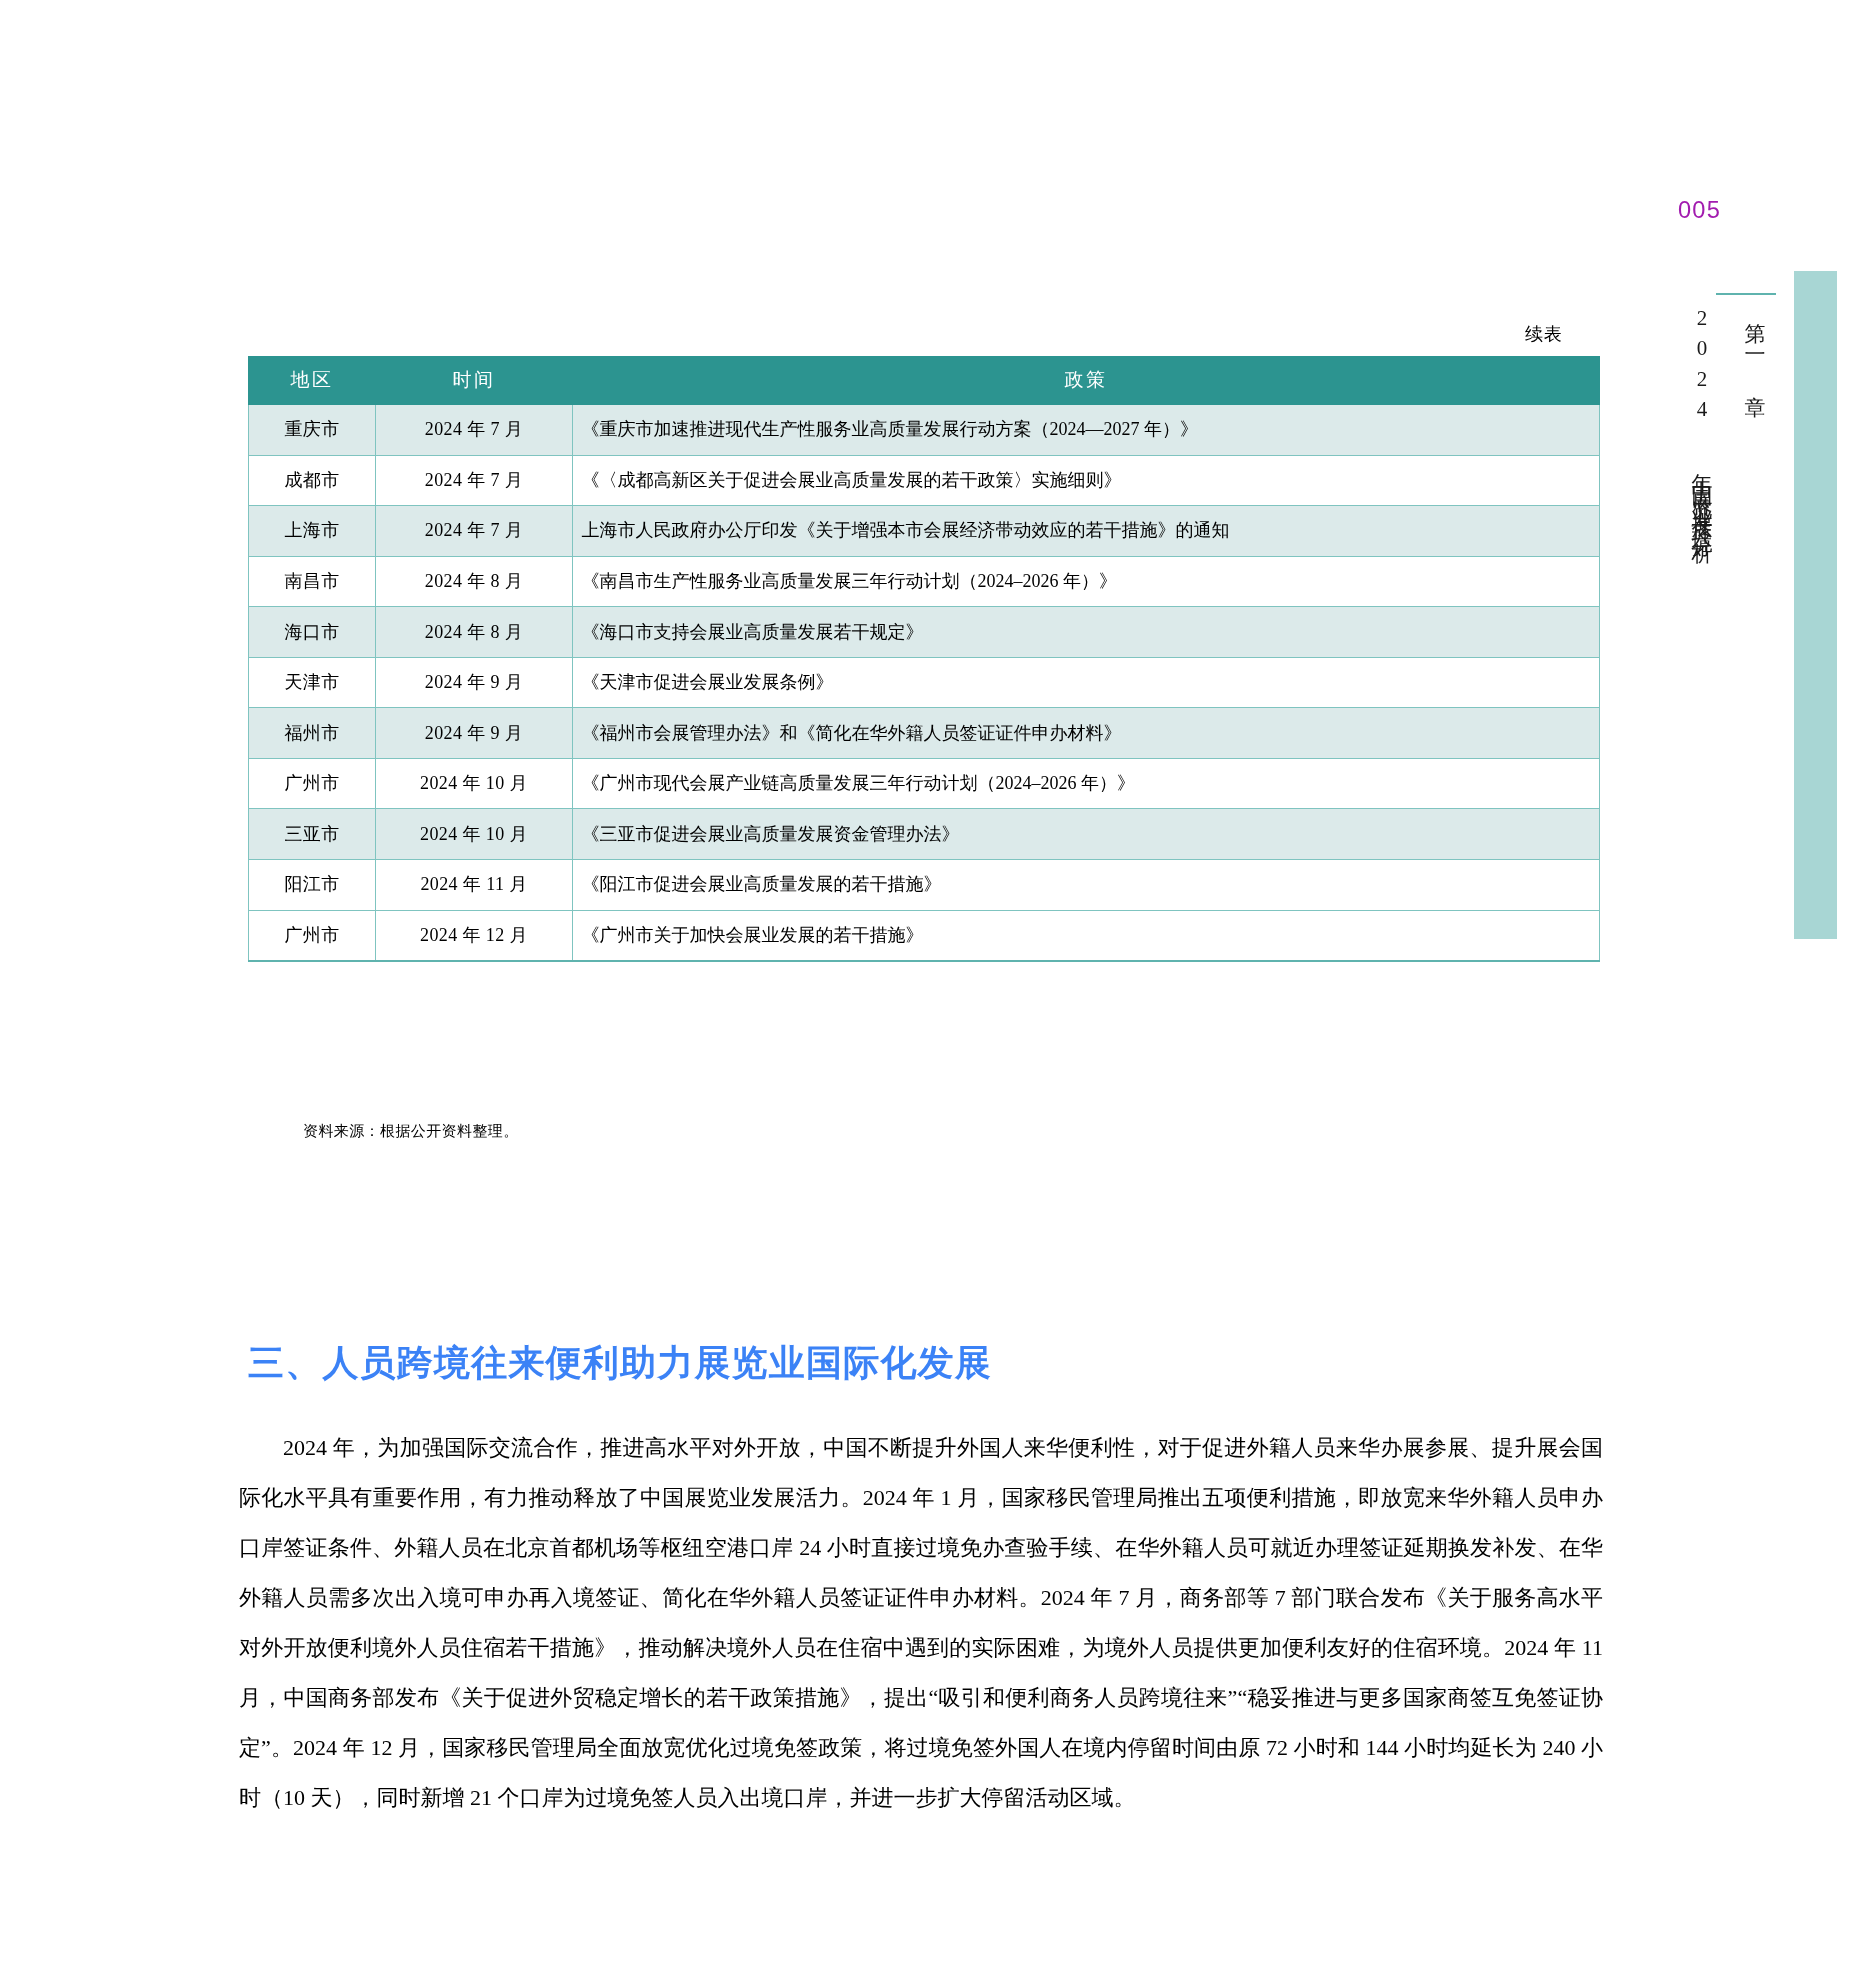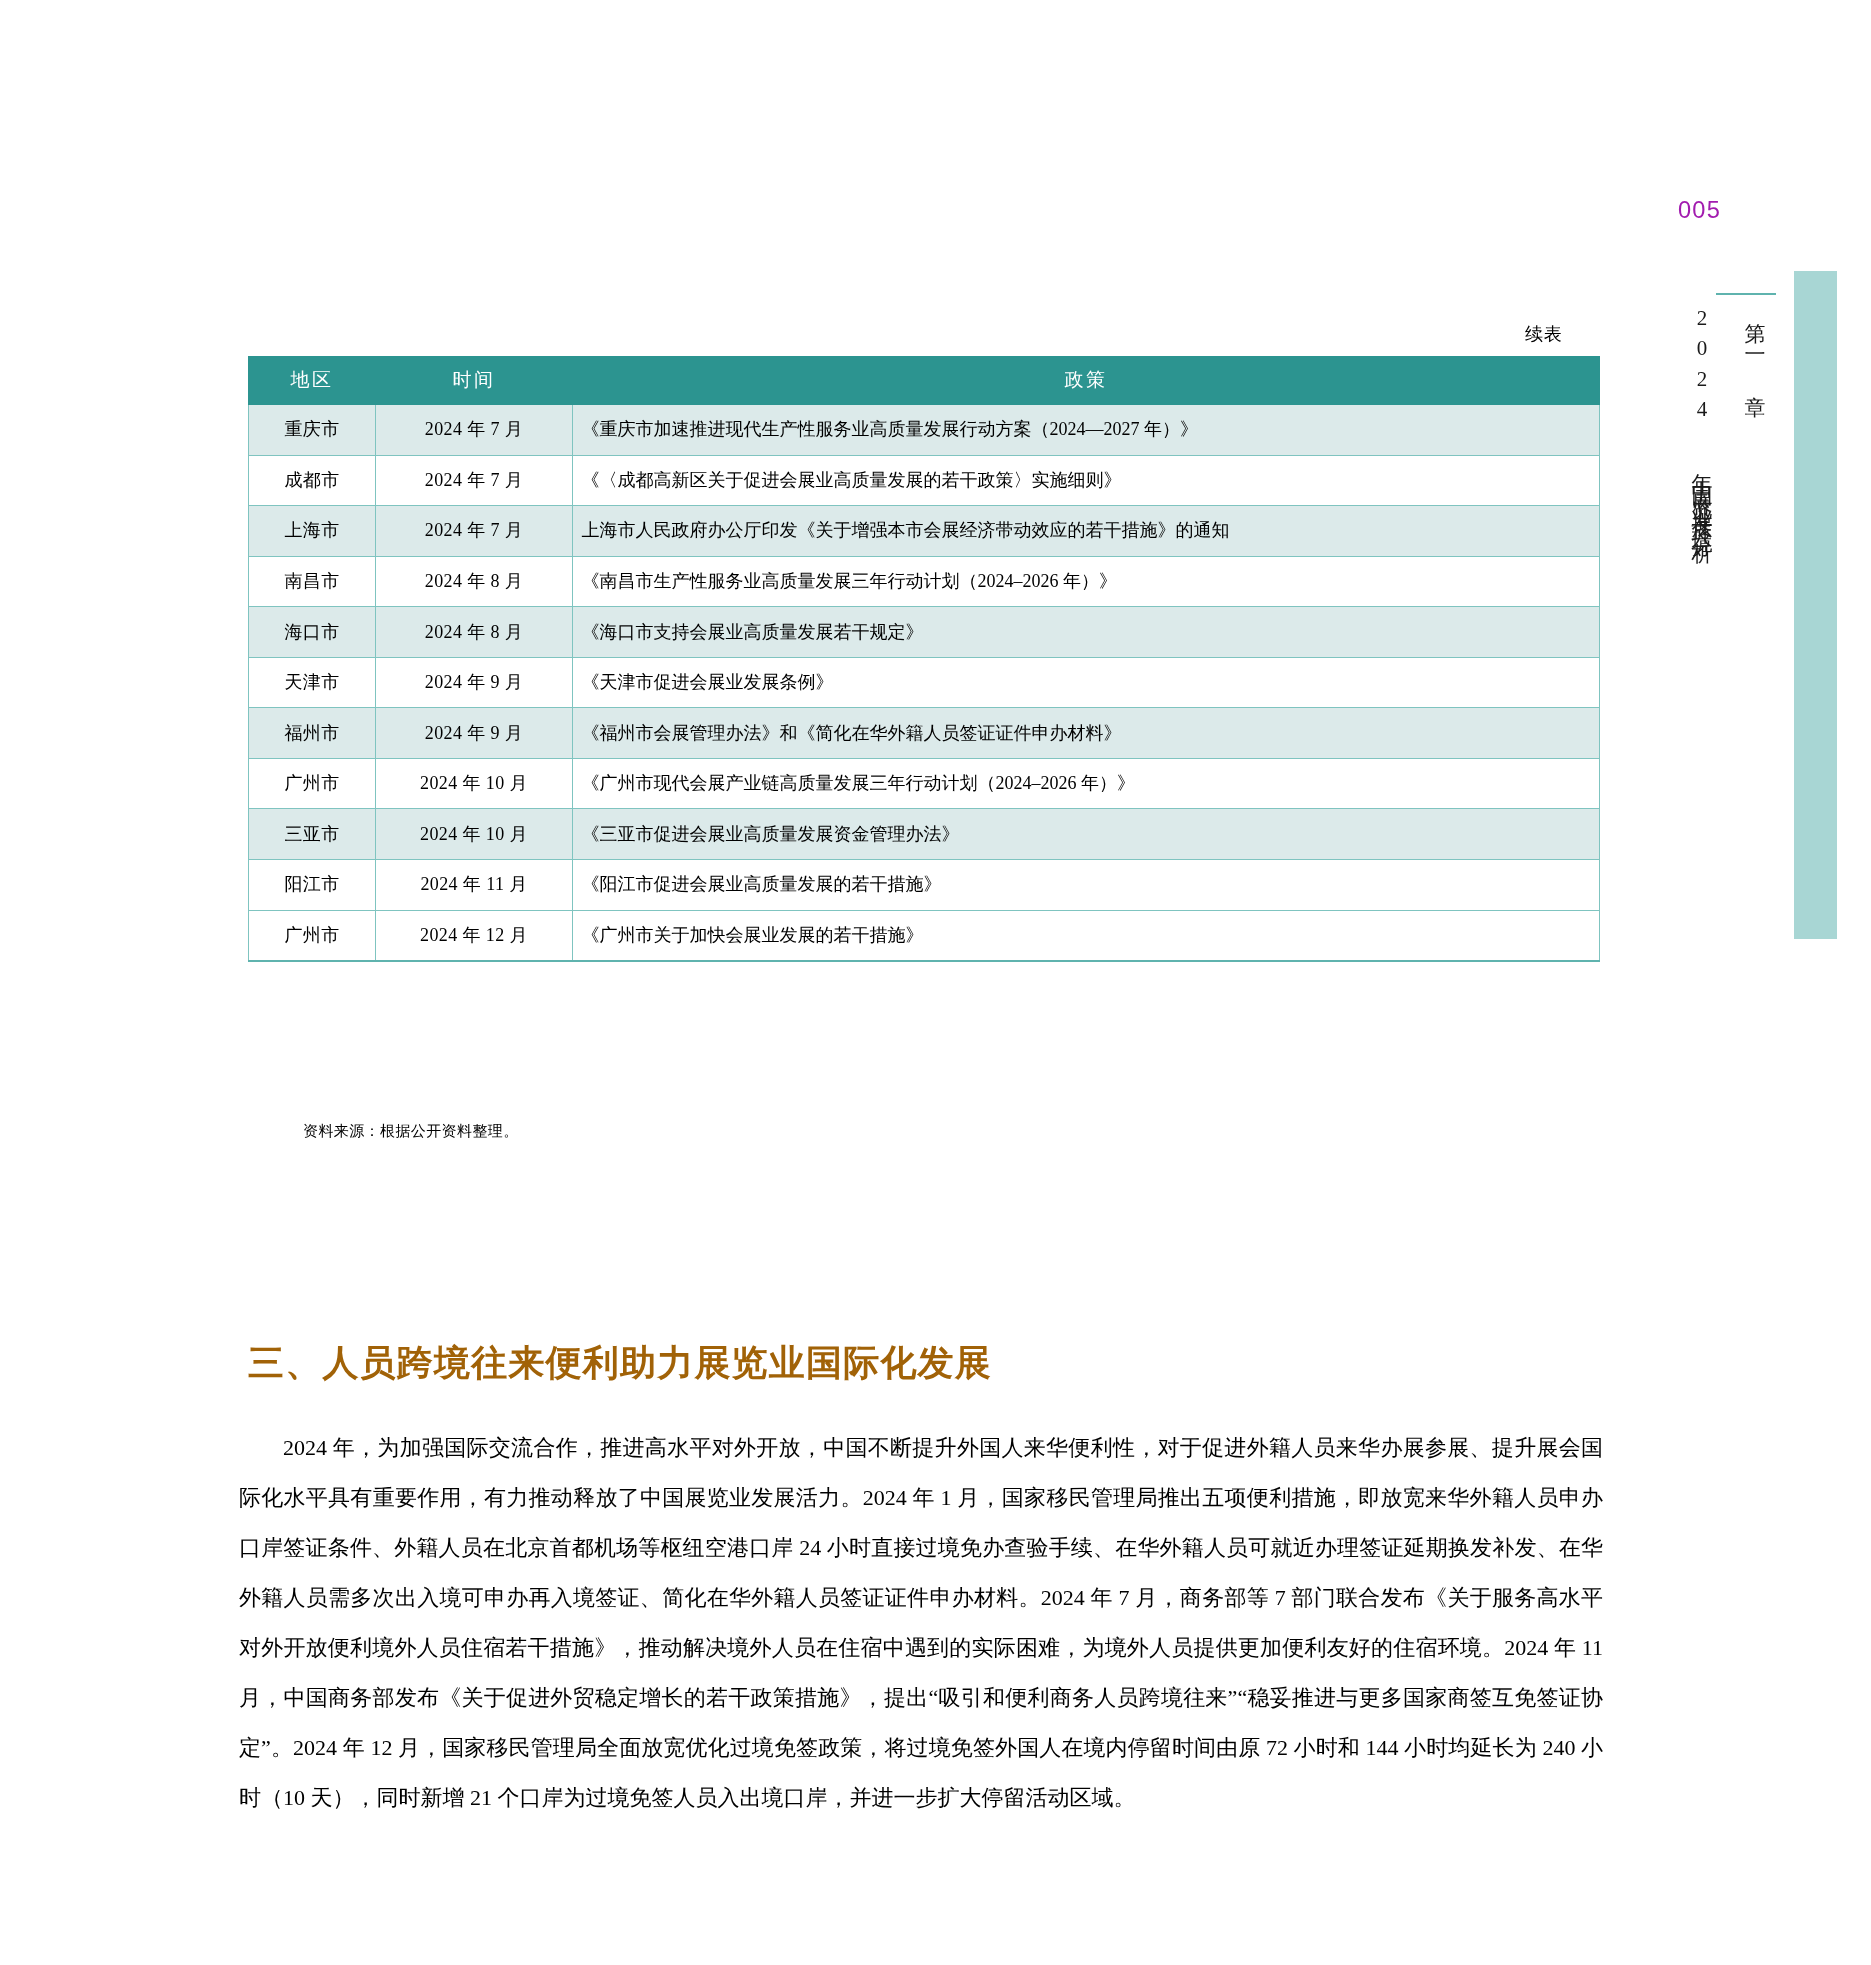--- a/index.html
+++ b/index.html
@@ -81,21 +81,21 @@
   .source-note{
     position:absolute; left:303px; top:1122px;
     font-size:15px; letter-spacing:0.4px;
   }
 
   
   .section-head{
     position:absolute; left:248px; top:1309px;
     font-family:"Liberation Sans","DejaVu Sans",sans-serif;
     font-weight:bold;
-    font-size:36px; color:#a16207; letter-spacing:1.2px;
+    font-size:36px; color:#3b82f6; letter-spacing:1.2px;
   }
 
   
   .body-text{
     position:absolute; left:239px; top:1423px;
     width:1364px;
     font-size:22px;
     line-height:50px;
     text-align:justify;
     text-justify:inter-ideograph;

